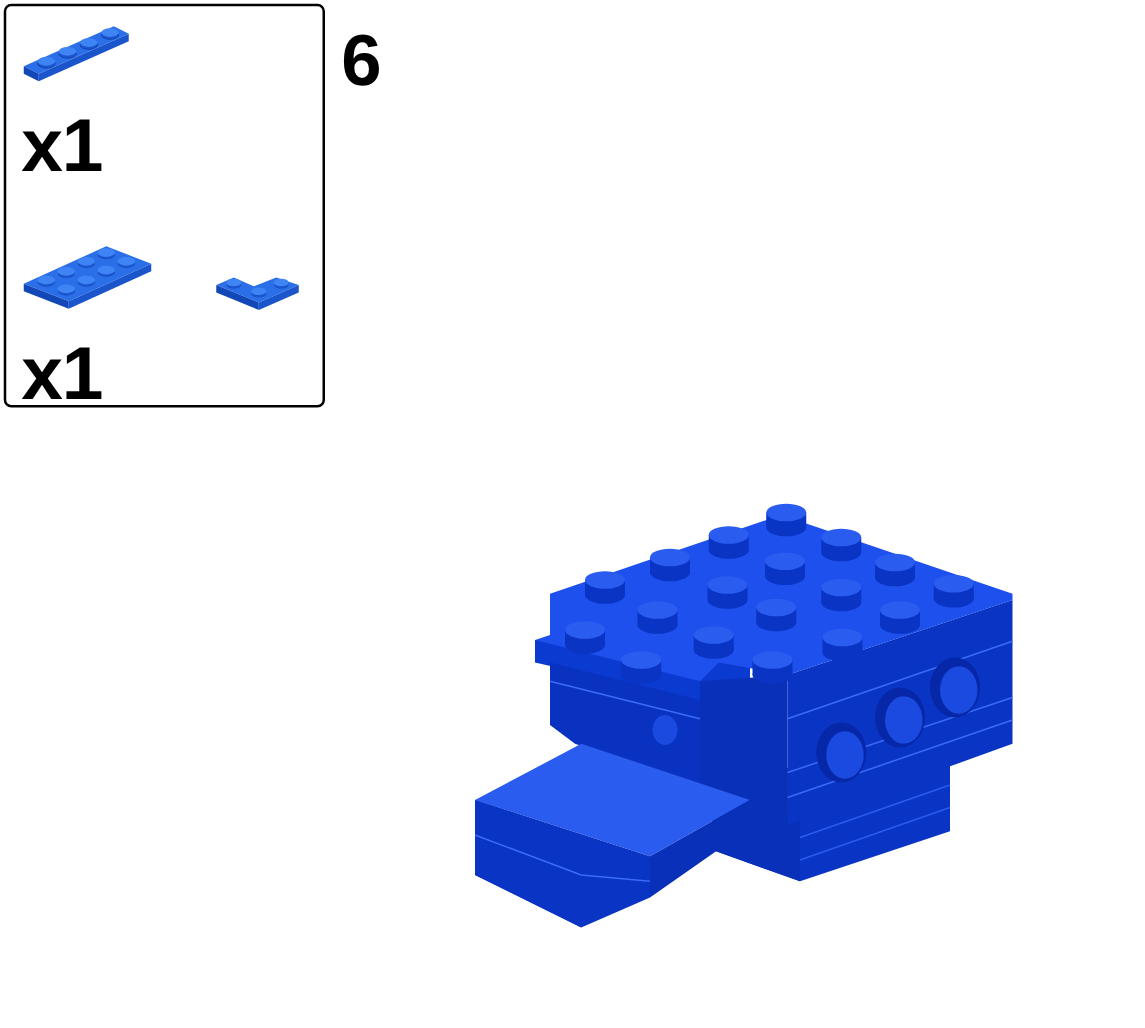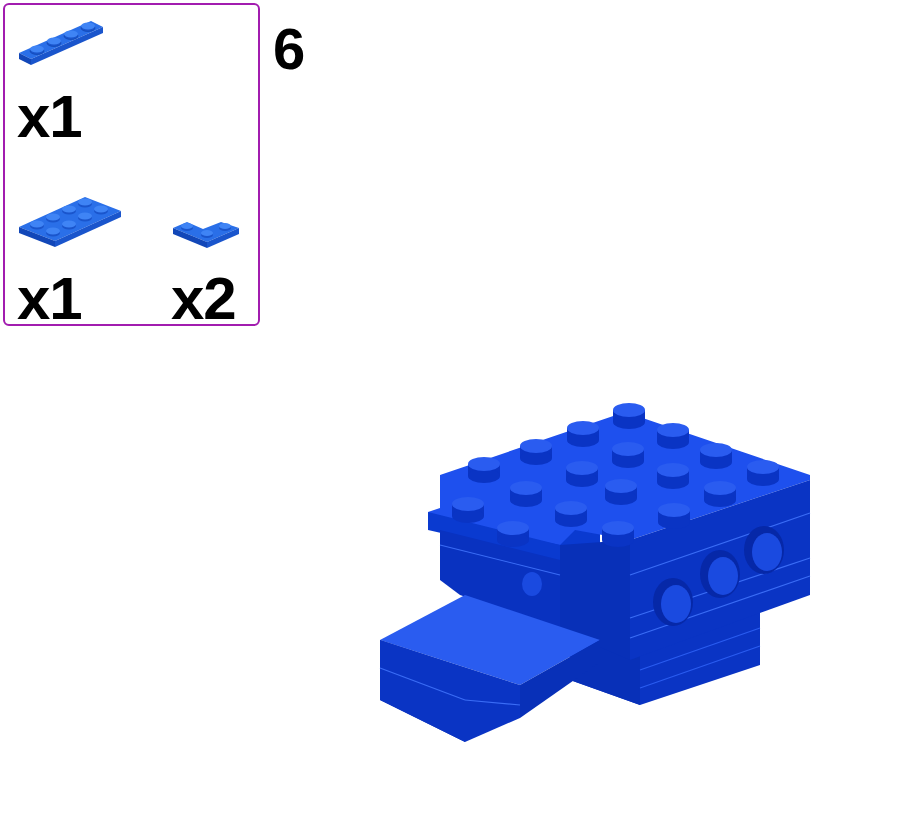--- a/index.html
+++ b/index.html
@@ -1,19 +1,19 @@
 <!DOCTYPE html>
 <html><head>
   <meta charset="utf-8">
   <style>
     html, body { margin: 0; padding: 0; background: #ffffff; }
     body { width: 916px; height: 822px; position: relative; overflow: hidden;
            font-family: "Liberation Sans", sans-serif; }
     .parts-box { position: absolute; left: 3px; top: 3px; width: 257px; height: 323px;
-                 border: 2px solid #a21caf; border-radius: 6px; box-sizing: border-box; background:#fff; }
+                 border: 2px solid #000000; border-radius: 6px; box-sizing: border-box; background:#fff; }
     .part { position: absolute; }
     .qty { position: absolute; font-family: "Liberation Sans", sans-serif; font-weight: 700;
            font-size: 60px; line-height: 1; color: #000; letter-spacing: -1px; }
     .step-number { position: absolute; left: 273px; top: 20px; font-family: "Liberation Sans", sans-serif;
                    font-weight: 700; font-size: 58px; line-height: 1; color: #000; }
     .model { position: absolute; left: 370px; top: 400px; width: 450px; height: 350px; }
     svg { display: block; }
   </style>
 </head>
 <body>
@@ -80,21 +80,20 @@
           <ellipse cx="36" cy="24" rx="6" ry="3"></ellipse>
           <ellipse cx="54" cy="17" rx="6" ry="3"></ellipse>
       </g>
       <g fill="#3f84f5">
         <ellipse cx="16" cy="15" rx="6" ry="3"></ellipse>
           <ellipse cx="36" cy="22" rx="6" ry="3"></ellipse>
           <ellipse cx="54" cy="15" rx="6" ry="3"></ellipse>
       </g>
     </svg>
   </div>
-  <div class="qty" style="left:166px;top:264px;">x2</div>
 </div>
 
 <div class="step-number">6</div>
 
 <div class="model">
   <svg width="450" height="350" viewBox="0 0 450 350">
 
     <polygon points="200,230 390,180 390,265 270,305 200,280" fill="#0a34c4"></polygon>
     <polygon points="200,230 270,255 270,305 200,280" fill="#0830b8"></polygon>
     <g stroke="#2a5cf0" stroke-width="1.2" fill="none">

